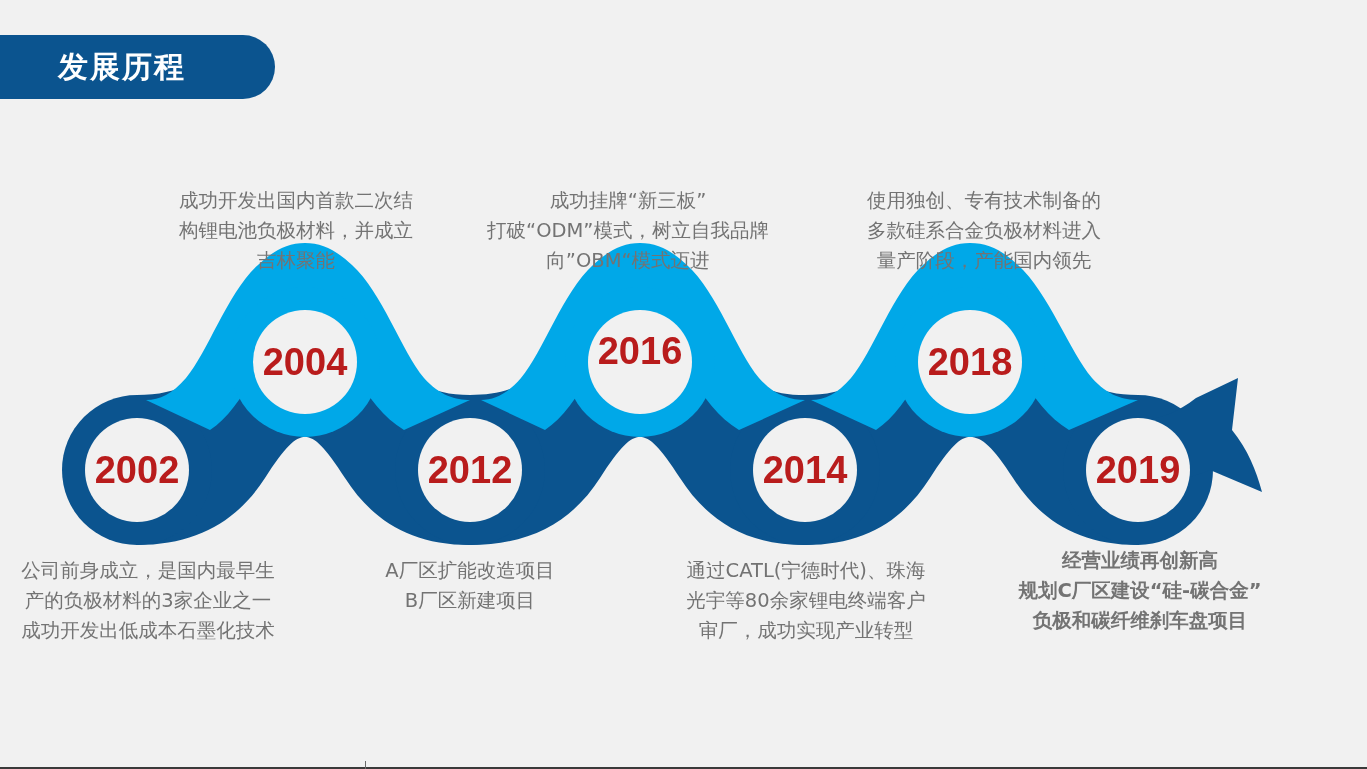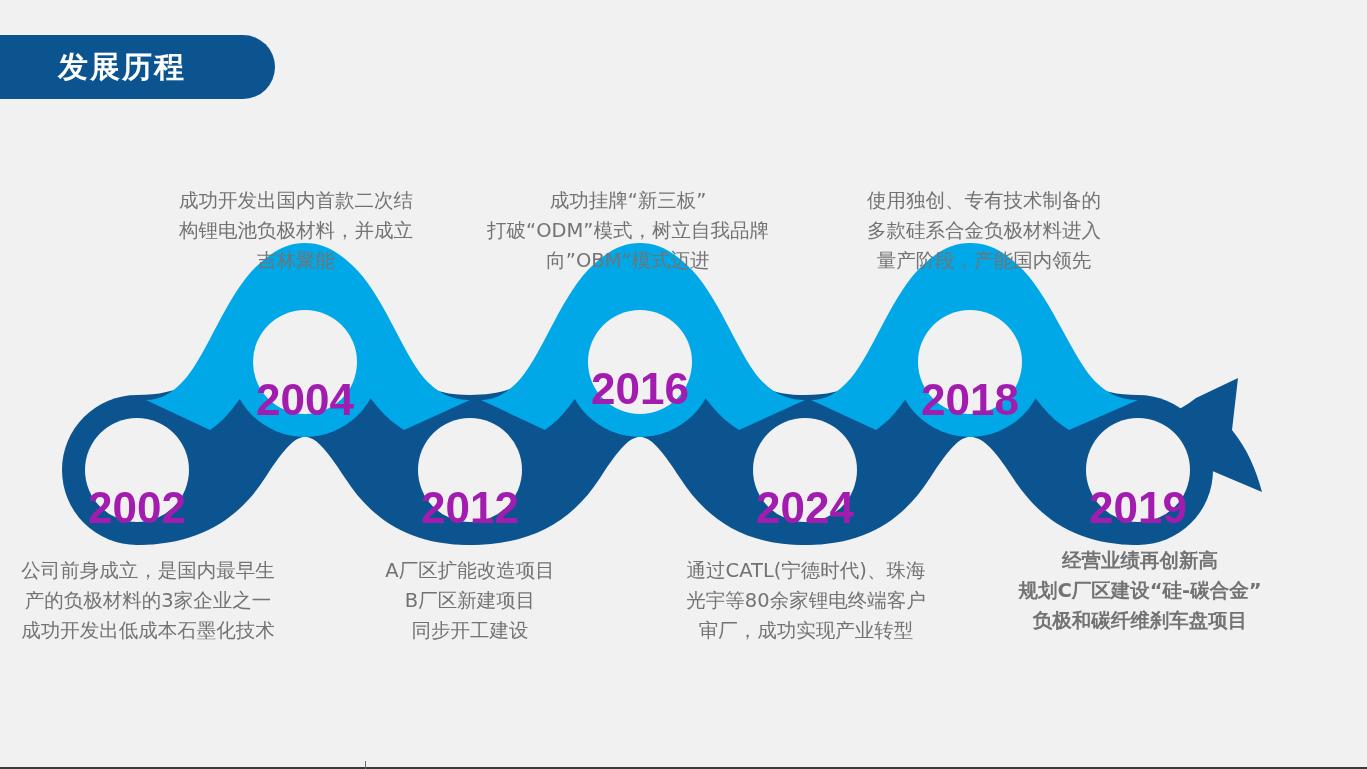--- a/index.html
+++ b/index.html
@@ -45,27 +45,26 @@
     top: 0;
     width: 1367px;
     height: 769px;
     pointer-events: none;
   }
 
   
   .year-label {
     position: absolute;
     transform: translate(-50%, -50%);
-    color: #a21caf;
-    font-size: 44px;
+    color: #b91c1c;
+    font-size: 38px;
     font-weight: bold;
     font-family: "Liberation Sans", sans-serif;
     white-space: nowrap;
     letter-spacing: 0px;
-    margin-top: 38px;
   }
 
   
   .desc {
     position: absolute;
     color: #737373;
     font-size: 19.5px;
     line-height: 30px;
     text-align: center;
     font-family: "DejaVu Sans", "Liberation Sans", sans-serif;
@@ -219,40 +218,39 @@
       <circle cx="640" cy="362" r="75"></circle>
       <circle cx="970" cy="362" r="75"></circle>
     </g>
   </g>
 </svg>
 
 <div class="year-label" style="left:137px; top:470px;">2002</div>
 <div class="year-label" style="left:305px; top:362px;">2004</div>
 <div class="year-label" style="left:470px; top:470px;">2012</div>
 <div class="year-label" style="left:640px; top:351px;">2016</div>
-<div class="year-label" style="left:805px; top:470px;">2024</div>
+<div class="year-label" style="left:805px; top:470px;">2014</div>
 <div class="year-label" style="left:970px; top:362px;">2018</div>
 <div class="year-label" style="left:1138px; top:470px;">2019</div>
 
 <div class="desc desc-below" style="left:148px; top:556px; transform:translateX(-50%);">
   <span class="desc-line">公司前身成立，是国内最早生</span>
   <span class="desc-line">产的负极材料的3家企业之一</span>
   <span class="desc-line">成功开发出低成本石墨化技术</span>
 </div>
 
 <div class="desc desc-above" style="left:296px; top:186px; transform:translateX(-50%);">
   <span class="desc-line">成功开发出国内首款二次结</span>
   <span class="desc-line">构锂电池负极材料，并成立</span>
   <span class="desc-line">吉林聚能</span>
 </div>
 
 <div class="desc desc-below" style="left:470px; top:556px; transform:translateX(-50%);">
   <span class="desc-line">A厂区扩能改造项目</span>
   <span class="desc-line">B厂区新建项目</span>
-  <span class="desc-line">同步开工建设</span>
 </div>
 
 <div class="desc desc-above" style="left:628px; top:186px; transform:translateX(-50%);">
   <span class="desc-line">成功挂牌“新三板”</span>
   <span class="desc-line">打破“ODM”模式，树立自我品牌</span>
   <span class="desc-line">向”OBM“模式迈进</span>
 </div>
 
 <div class="desc desc-below" style="left:806px; top:556px; transform:translateX(-50%);">
   <span class="desc-line">通过CATL(宁德时代)、珠海</span>

